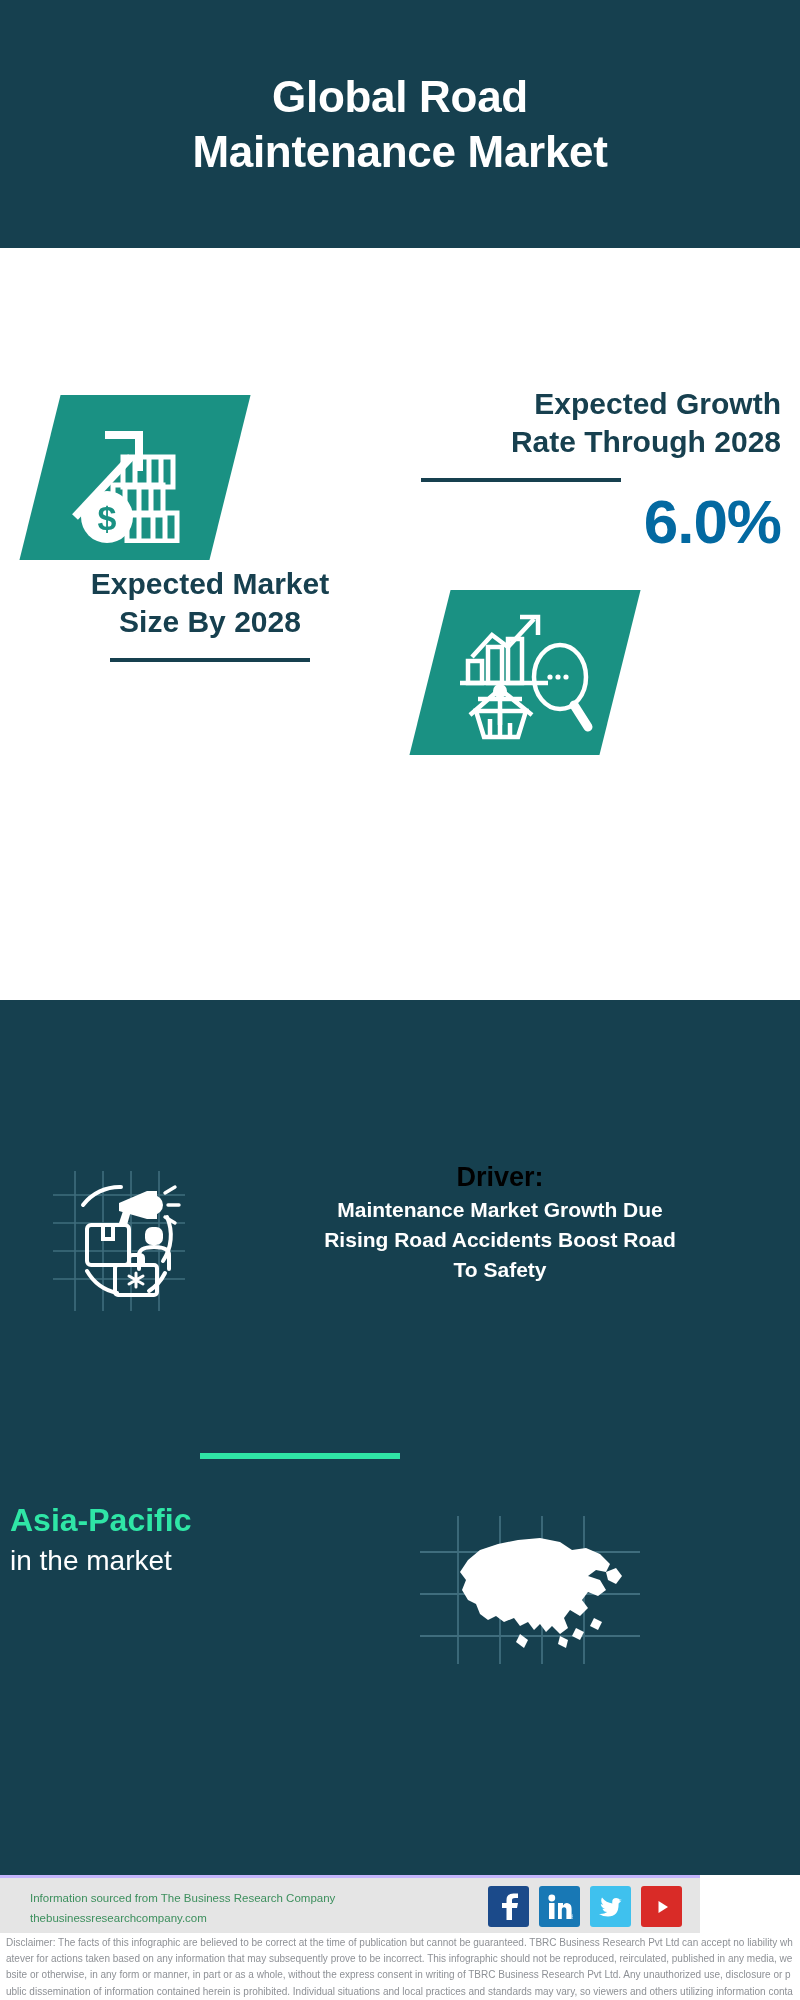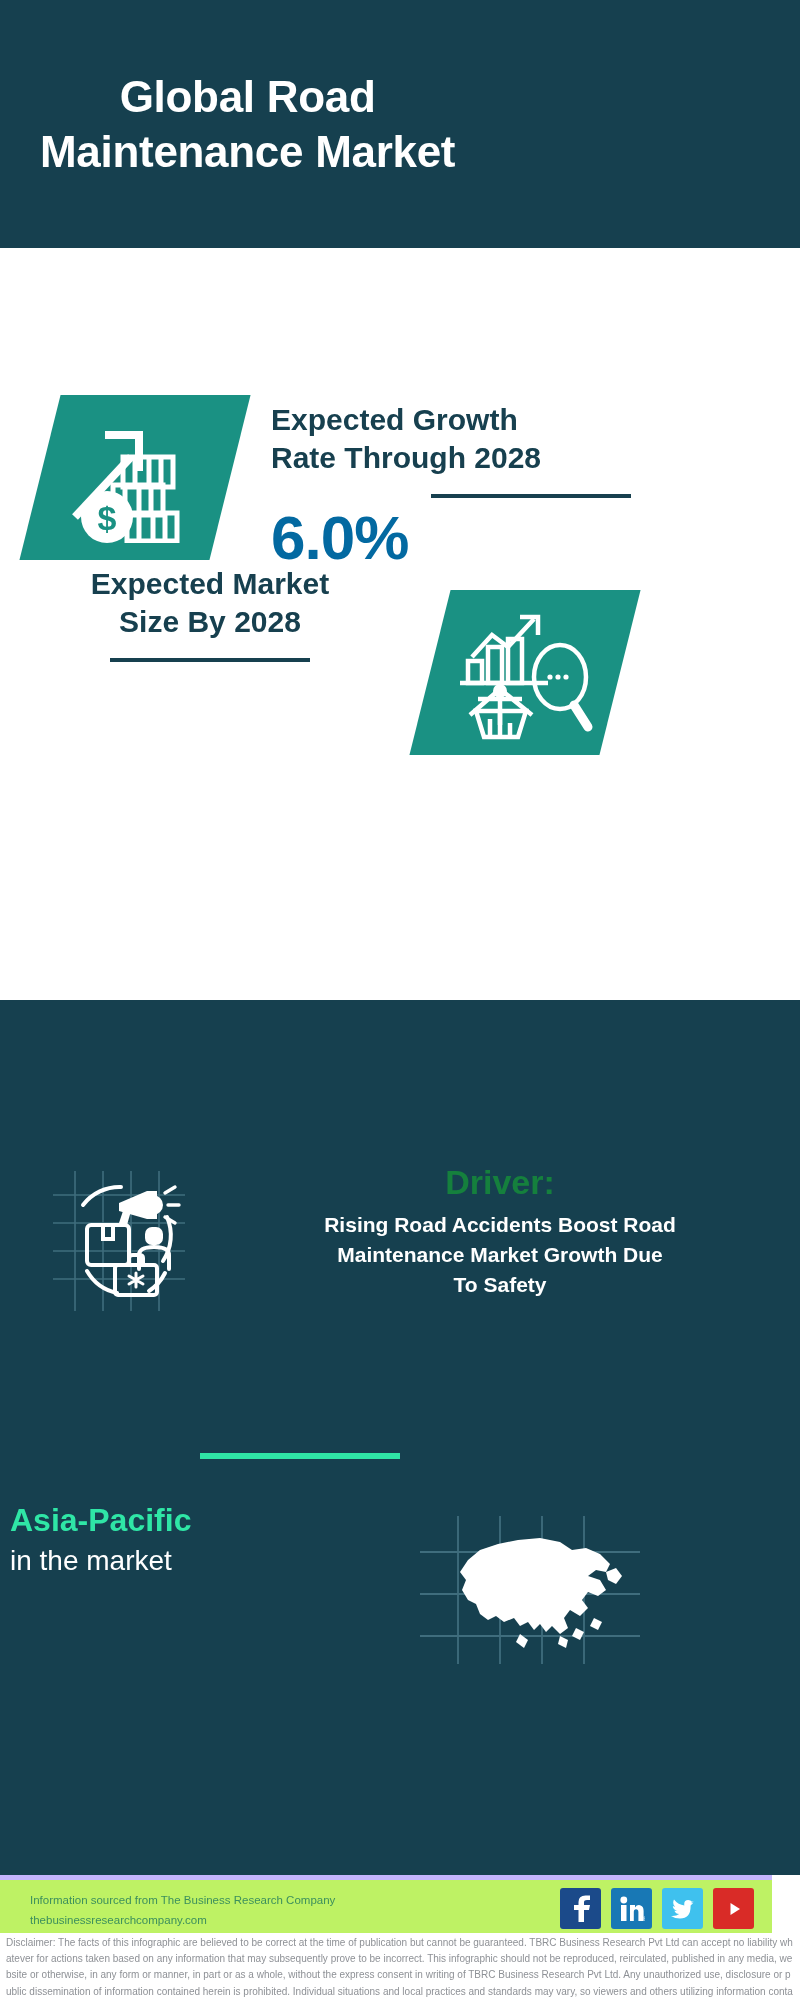--- a/index.html
+++ b/index.html
@@ -8,21 +8,21 @@
     width:800px; height:2000px; position:relative; overflow:hidden;
     font-family:"Liberation Sans", sans-serif;
     background:#ffffff;
   }
   .infographic { width:800px; height:2000px; position:relative; background:#ffffff; }
 
   
   .header {
     position:absolute; left:0; top:0; width:800px; height:248px;
     background:#16404f;
-    display:flex; align-items:center; 
+    display:flex; align-items:center; justify-content:center;
   }
   .header-title {
     color:#ffffff; font-weight:bold; font-size:44px; line-height:1.25;
     text-align:center; letter-spacing:-0.3px; padding:0 40px;
   }
 
   
   .white-zone {
     position:absolute; left:0; top:248px; width:800px; height:752px;
     background:#ffffff;
@@ -33,21 +33,21 @@
   .para-left {
     position:absolute; left:40px; top:0px; width:190px; height:165px;
     background:#1a9183;
     transform:skewX(-14deg);
   }
   .icon-money {
     position:absolute; left:48px; top:8px; width:175px; height:150px;
     display:flex; align-items:center; justify-content:center;
   }
   .stat1-text {
-    position:absolute; left:271px; top:-10px; width:520px; text-align:left;margin-top:16px;
+    position:absolute; left:261px; top:-10px; width:520px; text-align:right;
   }
   .stat-label {
     color:#17404f; font-weight:bold; font-size:30px; line-height:1.28;
   }
   .rule-dark {
     width:200px; height:4px; background:#17404f; margin:16px auto 6px auto;
   }
   .stat-value {
     color:#0369a1; font-weight:bold; font-size:62px; line-height:1.1;
     letter-spacing:-1px;
@@ -81,22 +81,21 @@
 
   
   .driver-block { position:absolute; left:0; top:1160px; width:800px; }
   .driver-icon-wrap {
     position:absolute; left:35px; top:5px; width:165px; height:150px;
   }
   .driver-text {
     position:absolute; left:215px; top:0px; width:570px; text-align:center;
   }
   .driver-heading {
-    color:#15803d; font-weight:bold; font-size:34px; line-height:1.3;
-    margin-bottom:6px;
+    color:#000000; font-weight:bold; font-size:27px; line-height:1.3;
   }
   .driver-body {
     color:#ffffff; font-weight:bold; font-size:21px; line-height:1.42;
   }
 
   .mint-divider {
     position:absolute; left:200px; top:1453px; width:200px; height:6px;
     background:#2fe6a6;
   }
 
@@ -110,22 +109,22 @@
   }
   .region-sub {
     color:#ffffff; font-size:28px; line-height:1.35; font-weight:normal;
   }
   .map-wrap {
     position:absolute; left:410px; top:10px; width:240px; height:160px;
   }
 
   
   .footer {
-    position:absolute; left:0; top:1875px; width:772px; height:58px;
-    background:#bef264; border-top:5px solid #c4b5fd;
+    position:absolute; left:0; top:1875px; width:700px; height:58px;
+    background:#e5e5e5; border-top:3px solid #c4b5fd;
   }
   .footer-text {
     position:absolute; left:30px; top:10px; width:350px;
     color:#3c8f5d; font-size:11.5px; line-height:1.75;
   }
   .socials {
     position:absolute; right:18px; top:8px; display:flex; gap:10px;
   }
   .social {
     width:41px; height:41px; border-radius:3px;
@@ -296,22 +295,22 @@
           <path d="M94 100 L94 93 Q94 90 98 90 L104 90 Q108 90 108 93 L108 100"></path>
         </g>
         <g stroke="#ffffff" stroke-width="3" stroke-linecap="round">
           <path d="M101 108 L101 122 M94 111 L108 119 M94 119 L108 111"></path>
         </g>
       </svg>
     </div>
     <div class="driver-text">
       <div class="driver-heading">Driver:</div>
       <div class="driver-body">
+        <div>Maintenance Market Growth Due</div>
         <div>Rising Road Accidents Boost Road</div>
-        <div>Maintenance Market Growth Due</div>
         <div>To Safety</div>
       </div>
     </div>
   </div>
 
   <div class="mint-divider"></div>
 
   <div class="region-block">
     <div class="region-text">
       <div class="region-name">Asia-Pacific</div>

